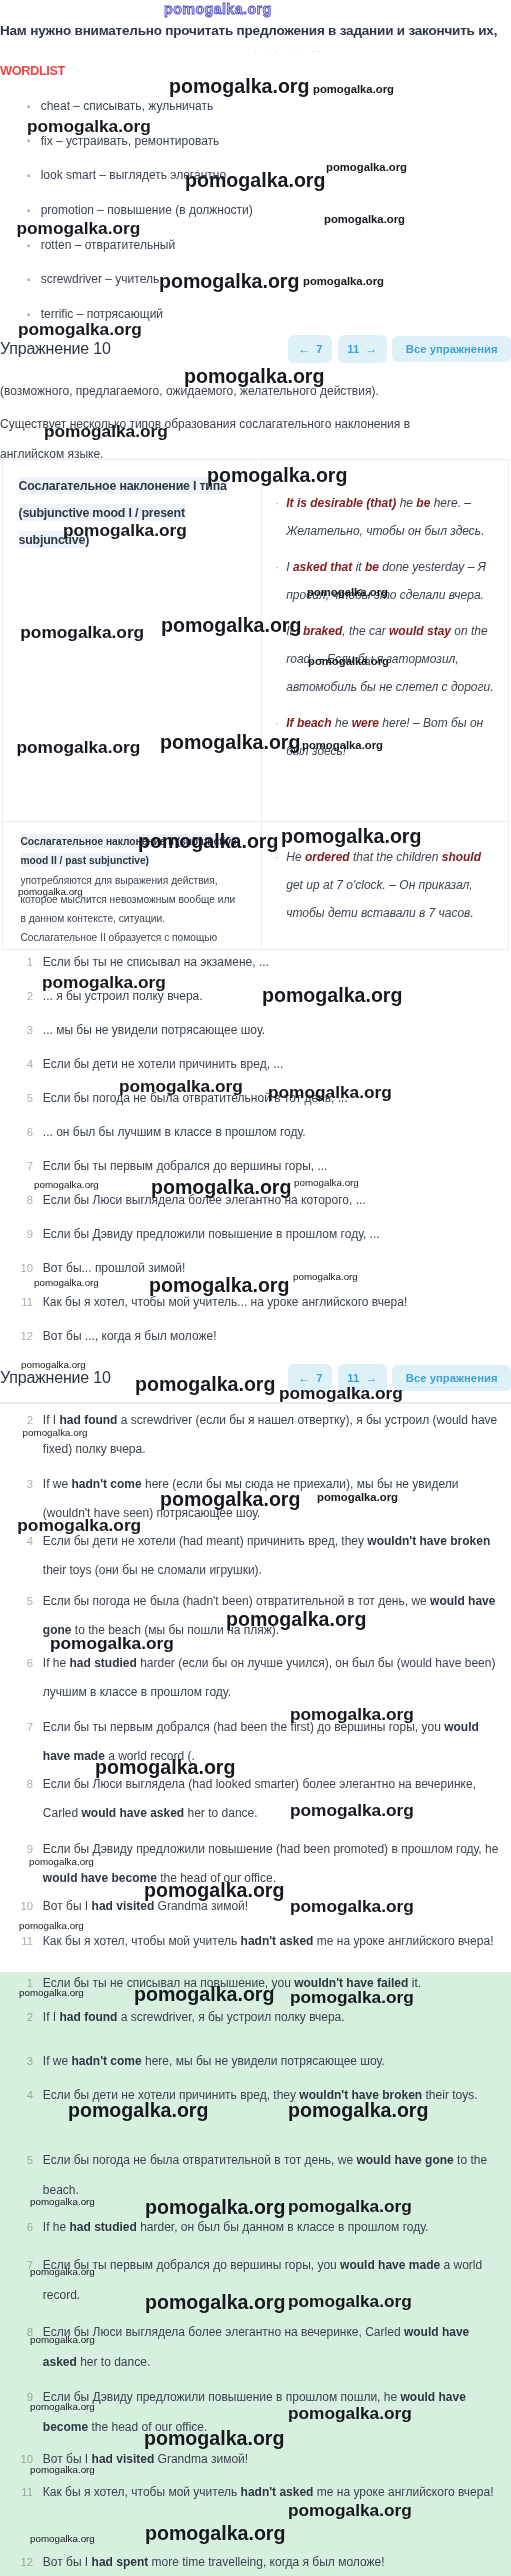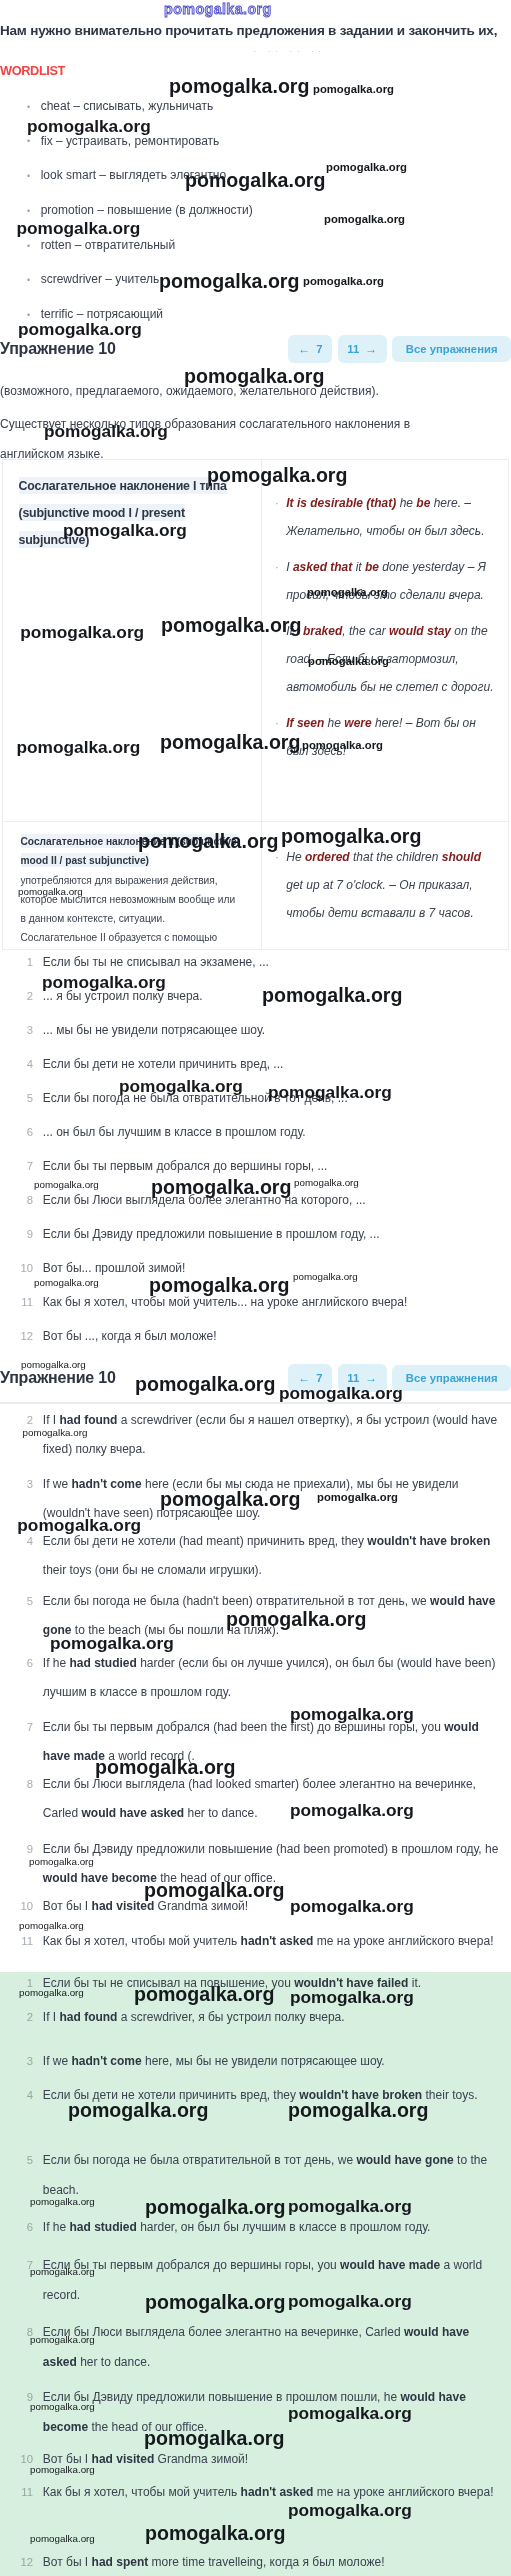--- a/index.html
+++ b/index.html
@@ -19,21 +19,21 @@
                  white-space:nowrap;letter-spacing:-0.2px;overflow:hidden}
   .clipped{top:48px;left:254px;font-size:6px;color:#5a5f66;letter-spacing:5.3px}
   .wordlist-title{top:63px;left:0;font-size:12.8px;font-weight:800;color:#ef4444;letter-spacing:-0.4px}
 
   .wordlist{top:99px;left:0;width:481px;margin:0;padding:0;list-style:none}
   .wl-item{display:flex;margin:0 0 19.6px 27px;line-height:14.3px;font-size:12px}
   .wl-dot{color:#9aa0a7;font-size:9px;margin-right:10.5px;padding-top:0.8px}
 
   .ex-header{left:0;width:511px;display:flex;align-items:center;justify-content:space-between}
   .ex-h1{top:335px}.ex-h2{top:1364px}
-  .ex-title{font-size:16px;font-weight:700;color:#2d3443;letter-spacing:-0.2px}
+  .ex-title{font-size:16px;font-weight:400;color:#2d3443;letter-spacing:-0.2px}
   .nav{display:flex;gap:5.3px;align-items:center}
   .pill{border:none;background:#def1f8;color:#3aa4d6;font-family:inherit;font-size:11.3px;font-weight:600;
         border-radius:6px;padding:6.8px 9.8px;display:flex;gap:6px;align-items:center;cursor:pointer}
   .pill .arr{font-size:12px;font-weight:700;color:#2f9fd4}
   .pill.wide{padding:6.8px 13.5px}
 
   .p1{top:384px;left:0;width:511px;font-size:12px}
   .p2{top:409px;left:0;width:496px;font-size:12px;line-height:30px}
 
   .gtable{top:459px;left:1.5px;width:507px;height:491px;border:0.8px solid #ececec;overflow:hidden;
@@ -141,21 +141,21 @@
           <li class="ex">
             <span class="ex-dot">·</span>
             <span class="ex-text"><span>I </span><span class="b">asked that</span><span> it </span><span class="b">be</span><span> done yesterday – Я просил, чтобы это сделали вчера.</span></span>
           </li>
           <li class="ex">
             <span class="ex-dot">·</span>
             <span class="ex-text"><span>If I </span><span class="b">braked</span><span>, the car </span><span class="b">would stay</span><span> on the road. – Если бы я затормозил, автомобиль бы не слетел с дороги.</span></span>
           </li>
           <li class="ex">
             <span class="ex-dot">·</span>
-            <span class="ex-text"><span class="b">If seen</span><span> he </span><span class="b">were</span><span> here! – Вот бы он был здесь!</span></span>
+            <span class="ex-text"><span class="b">If beach</span><span> he </span><span class="b">were</span><span> here! – Вот бы он был здесь!</span></span>
           </li>
         </ul>
     </div>
     <div class="c21">
       <div class="cell-title2"><span class="hl">Сослагательное наклонение II (subjunctive mood II / past subjunctive)</span></div>
       <div class="cell-body2">употребляются для выражения действия, которое мыслится невозможным вообще или в данном контексте, ситуации. Сослагательное II образуется с помощью форм глагола прошедшего времени</div>
     </div>
     <div class="c22">
       <ul class="ex-list" id="r2-examples">
           <li class="ex">
@@ -293,21 +293,21 @@
       <div class="g-item" style="top: 108px;">
         <span class="num">4</span>
         <span class="txt"><span>Если бы дети не хотели причинить вред, they </span><span class="b">wouldn't have broken</span><span> their toys.</span></span>
       </div>
       <div class="g-item" style="top: 173px;">
         <span class="num">5</span>
         <span class="txt"><span>Если бы погода не была отвратительной в тот день, we </span><span class="b">would have gone</span><span> to the beach.</span></span>
       </div>
       <div class="g-item" style="top: 240px;">
         <span class="num">6</span>
-        <span class="txt"><span>If he </span><span class="b">had studied</span><span> harder, он был бы лучшим в классе в прошлом году.</span></span>
+        <span class="txt"><span>If he </span><span class="b">had studied</span><span> harder, он был бы данном в классе в прошлом году.</span></span>
       </div>
       <div class="g-item" style="top: 278px;">
         <span class="num">7</span>
         <span class="txt"><span>Если бы ты первым добрался до вершины горы, you </span><span class="b">would have made</span><span> a world record.</span></span>
       </div>
       <div class="g-item" style="top: 345px;">
         <span class="num">8</span>
         <span class="txt"><span>Если бы Люси выглядела более элегантно на вечеринке, Carled </span><span class="b">would have asked</span><span> her to dance.</span></span>
       </div>
       <div class="g-item" style="top: 410px;">

